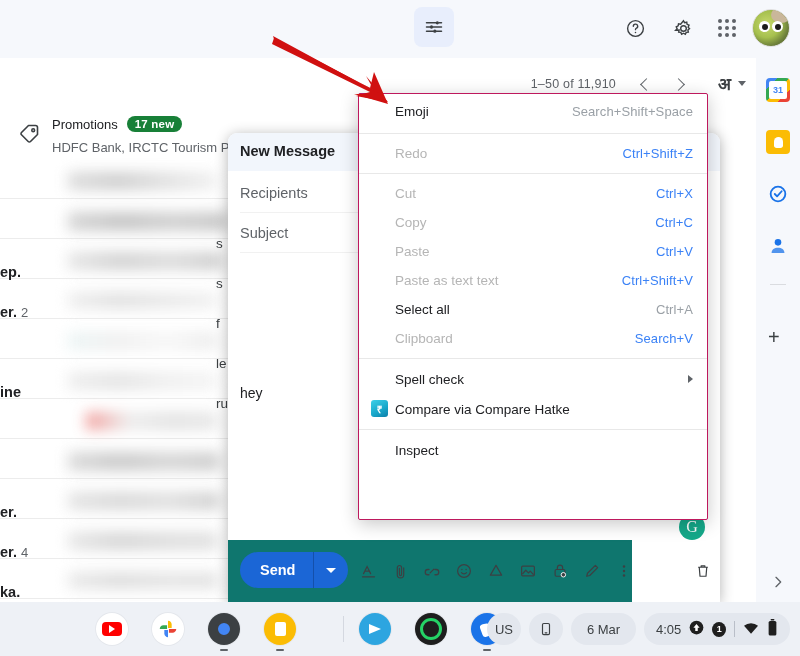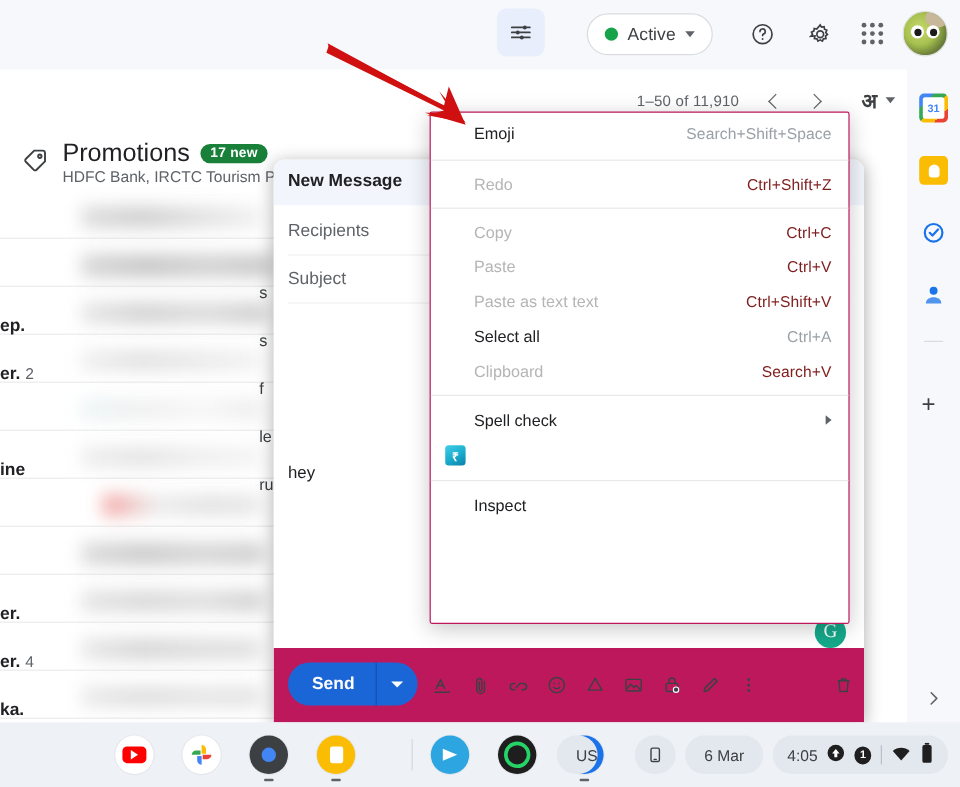--- a/index.html
+++ b/index.html
@@ -39,21 +39,21 @@
   .pager-count{font-size:12.5px;color:#5f6368;letter-spacing:.2px;margin-right:12px;}
   .pgbtn{width:28px;height:28px;display:flex;align-items:center;justify-content:center;}
   .chev{width:8px;height:8px;border-top:1.6px solid #5f6368;border-right:1.6px solid #5f6368;display:block;}
   .chev.left{transform:rotate(-135deg);} .chev.right{transform:rotate(45deg);}
   .lang{position:absolute;right:10px;top:14px;display:flex;align-items:center;gap:7px;}
   .lang-glyph{font-size:17px;color:#3c4043;font-weight:600;}
 
   .tabrow{position:absolute;left:0;top:48px;width:756px;height:58px;}
   .tag-icon{position:absolute;left:18px;top:16px;}
   .tab-title{position:absolute;left:52px;top:10px;display:flex;align-items:center;gap:9px;}
-  .tab-name{font-size:21px;color:#202124;}
+  .tab-name{font-size:13px;color:#202124;}
   .badge{background:#188038;color:#fff;font-size:11.5px;font-weight:700;border-radius:9px;padding:2px 8px;letter-spacing:.2px;}
   .tab-sub{position:absolute;left:52px;top:34px;font-size:13px;color:#5f6368;}
 
   
   .rows{position:absolute;left:0;top:106px;width:700px;height:438px;}
   .row{position:absolute;left:0;width:700px;height:1px;background:#ececec;}
   .sender{position:absolute;font-size:14.5px;color:#202124;font-weight:700;}
   .sender .cnt{font-weight:400;color:#5f6368;font-size:13px;}
   .blur{position:absolute;filter:blur(7px);opacity:.85;}
   .snip{position:absolute;font-size:13.5px;color:#3c4043;}
@@ -61,38 +61,38 @@
   
   .compose{position:absolute;left:228px;top:133px;width:492px;height:469px;background:#ffffff;
     border-radius:9px 9px 0 0;box-shadow:0 2px 14px rgba(0,0,0,.30);overflow:hidden;}
   .c-head{position:absolute;left:0;top:0;width:492px;height:38px;background:#f2f6fc;}
   .c-title{position:absolute;left:12px;top:10px;font-size:14.5px;color:#202124;font-weight:700;}
   .c-close{position:absolute;right:10px;top:8px;width:22px;height:22px;display:flex;align-items:center;justify-content:center;
     font-size:15px;color:#3c4043;}
   .c-field{position:absolute;left:12px;width:468px;height:39px;border-bottom:1px solid #f1f1f1;
     display:flex;align-items:center;font-size:14.5px;color:#5f6368;}
   .c-body{position:absolute;left:12px;top:252px;font-size:14px;color:#202124;}
-  .c-foot{position:absolute;left:0;bottom:0;width:492px;height:62px;background:#be185d;}
+  .c-foot{position:absolute;left:0;bottom:0;width:404px;height:62px;background:#0f766e;}
   .send{position:absolute;left:12px;top:12px;height:36px;display:flex;align-items:center;border-radius:18px;background:#1b66d6;}
   .send-label{padding:0 18px 0 20px;color:#fff;font-size:14.5px;font-weight:700;}
   .send-sep{width:1px;height:36px;background:#1450ab;}
   .send-arrow{width:34px;height:36px;display:flex;align-items:center;justify-content:center;}
   .send-arrow i{width:0;height:0;border-left:5px solid transparent;border-right:5px solid transparent;border-top:5.5px solid #fff;display:block;}
   .tool{position:absolute;top:20px;width:22px;height:22px;display:flex;align-items:center;justify-content:center;color:#3c4043;}
   .grammarly{position:absolute;left:679px;top:514px;width:26px;height:26px;border-radius:50%;background:#15a98a;
     display:flex;align-items:center;justify-content:center;color:#fff;font-size:16px;font-family:"Liberation Serif",serif;}
 
   
   .ctx{position:absolute;left:358px;top:93px;width:348px;height:425px;background:#fff;
     border:1px solid #be185d;border-radius:2px;box-shadow:0 4px 18px rgba(0,0,0,.22);}
   .ctx-item{position:relative;height:29px;display:flex;align-items:center;padding:0 14px 0 36px;
     font-size:13.5px;color:#202124;}
   .ctx-item.dis{color:#b5b5b5;}
   .ctx-item .accel{margin-left:auto;font-size:13px;color:#9aa0a6;letter-spacing:.1px;}
-  .ctx-item.dis .accel{color:#7f1d1d;}
+  .ctx-item.dis .accel{color:#3b82f6;}
   .ctx-sep{height:1px;background:#e8e8e8;margin:5px 0;}
   .ctx-arrow{margin-left:auto;width:0;height:0;border-top:4px solid transparent;border-bottom:4px solid transparent;
     border-left:5px solid #5f6368;display:block;}
   .ctx-ico{position:absolute;left:12px;top:6px;width:17px;height:17px;border-radius:3px;
     background:linear-gradient(150deg,#3fd0e8 0%,#17a6c9 60%,#0d7ea8 100%);
     display:flex;align-items:center;justify-content:center;color:#fff;font-size:10px;font-weight:700;}
 
   
   .rail{position:absolute;left:756px;top:58px;width:44px;height:544px;background:#f6f8fc;}
   .rail-i{position:absolute;left:10px;width:24px;height:24px;border-radius:4px;display:flex;align-items:center;justify-content:center;}
@@ -105,21 +105,21 @@
   .rail-expand{position:absolute;left:14px;top:516px;}
 
   
   .shelf{position:absolute;left:0;bottom:0;width:800px;height:54px;background:#eef1f6;}
   .app-i{position:absolute;top:11px;width:32px;height:32px;border-radius:50%;display:flex;align-items:center;justify-content:center;
     background:#fff;box-shadow:0 0 0 1px rgba(0,0,0,.04);}
   .app-dot{position:absolute;top:47px;width:8px;height:2px;border-radius:1px;background:#5f6368;}
   .shelf-sep{position:absolute;left:343px;top:14px;width:1px;height:26px;background:#d4d8e0;}
   .tray{position:absolute;top:11px;height:32px;border-radius:16px;background:#e3e7ee;display:flex;
     align-items:center;justify-content:center;color:#3c4043;font-size:13px;}
-  .tray.us{left:464px;width:34px;justify-content:flex-end;}
+  .tray.us{left:487px;width:34px;}
   .tray.phone{left:529px;width:34px;}
   .tray.date{left:571px;width:65px;}
   .tray.clock{left:644px;width:146px;gap:8px;padding:0 12px;box-sizing:border-box;}
   .tray-badge{width:15px;height:15px;border-radius:50%;background:#1f1f1f;color:#fff;font-size:9px;
     display:flex;align-items:center;justify-content:center;font-weight:700;}
   .tray-div{width:1px;height:16px;background:#b9bec8;}
 
   
   .annot{position:absolute;left:270px;top:32px;pointer-events:none;}
   .yt{background:#fff;} .yt i{width:20px;height:14px;border-radius:4px;background:#f00;display:flex;align-items:center;justify-content:center;}
@@ -138,25 +138,20 @@
 
   <div class="topbar">
     <div class="tune-btn">
       <svg width="20" height="20" viewBox="0 0 24 24" fill="none" stroke="#3c4043" stroke-width="1.8" stroke-linecap="round">
         <path d="M3 7h11M18 7h3M3 12h4M11 12h10M3 17h8M15 17h6"></path>
         <circle cx="16" cy="7" r="2" fill="#3c4043" stroke="none"></circle>
         <circle cx="9" cy="12" r="2" fill="#3c4043" stroke="none"></circle>
         <circle cx="13" cy="17" r="2" fill="#3c4043" stroke="none"></circle>
       </svg>
     </div>
-    <div class="status-pill">
-      <span class="status-dot"></span>
-      <span class="status-label">Active</span>
-      <span class="caret"></span>
-    </div>
     <div class="ticon help-i">
       <svg width="21" height="21" viewBox="0 0 24 24" fill="none" stroke="#3c4043" stroke-width="1.6">
         <circle cx="12" cy="12" r="9"></circle>
           <path d="M9.5 9.5a2.5 2.5 0 1 1 3.2 2.4c-.6.2-.7.8-.7 1.4" stroke-linecap="round"></path>
         <circle cx="12" cy="16.6" r=".9" fill="#3c4043" stroke="none"></circle>
       </svg>
     </div>
     <div class="ticon gear-i">
       <svg width="21" height="21" viewBox="0 0 24 24" fill="none" stroke="#3c4043" stroke-width="1.6">
         <circle cx="12" cy="12" r="3.2"></circle>
@@ -349,20 +344,24 @@
       <span>Emoji</span>
       <span class="accel">Search+Shift+Space</span>
     </div>
     <div class="ctx-sep"></div>
     <div class="ctx-item dis">
       <span>Redo</span>
       <span class="accel">Ctrl+Shift+Z</span>
     </div>
     <div class="ctx-sep"></div>
     <div class="ctx-item dis">
+      <span>Cut</span>
+      <span class="accel">Ctrl+X</span>
+    </div>
+    <div class="ctx-item dis">
       <span>Copy</span>
       <span class="accel">Ctrl+C</span>
     </div>
     <div class="ctx-item dis">
       <span>Paste</span>
       <span class="accel">Ctrl+V</span>
     </div>
     <div class="ctx-item dis">
       <span>Paste as text text</span>
       <span class="accel">Ctrl+Shift+V</span>
@@ -377,20 +376,21 @@
     </div>
     <div class="ctx-sep"></div>
     <div class="ctx-item" style="height:30px">
       <span>Spell check</span>
       <span class="ctx-arrow"></span>
     </div>
     <div class="ctx-item" style="height:30px">
       <span class="ctx-ico">
         <span>₹</span>
       </span>
+      <span>Compare via Compare Hatke</span>
     </div>
     <div class="ctx-sep"></div>
     <div class="ctx-item" style="height:30px">
       <span>Inspect</span>
     </div>
   </div>
 
   <div class="rail">
     <span class="rail-i cal" style="top:20px">
       <b>31</b>

